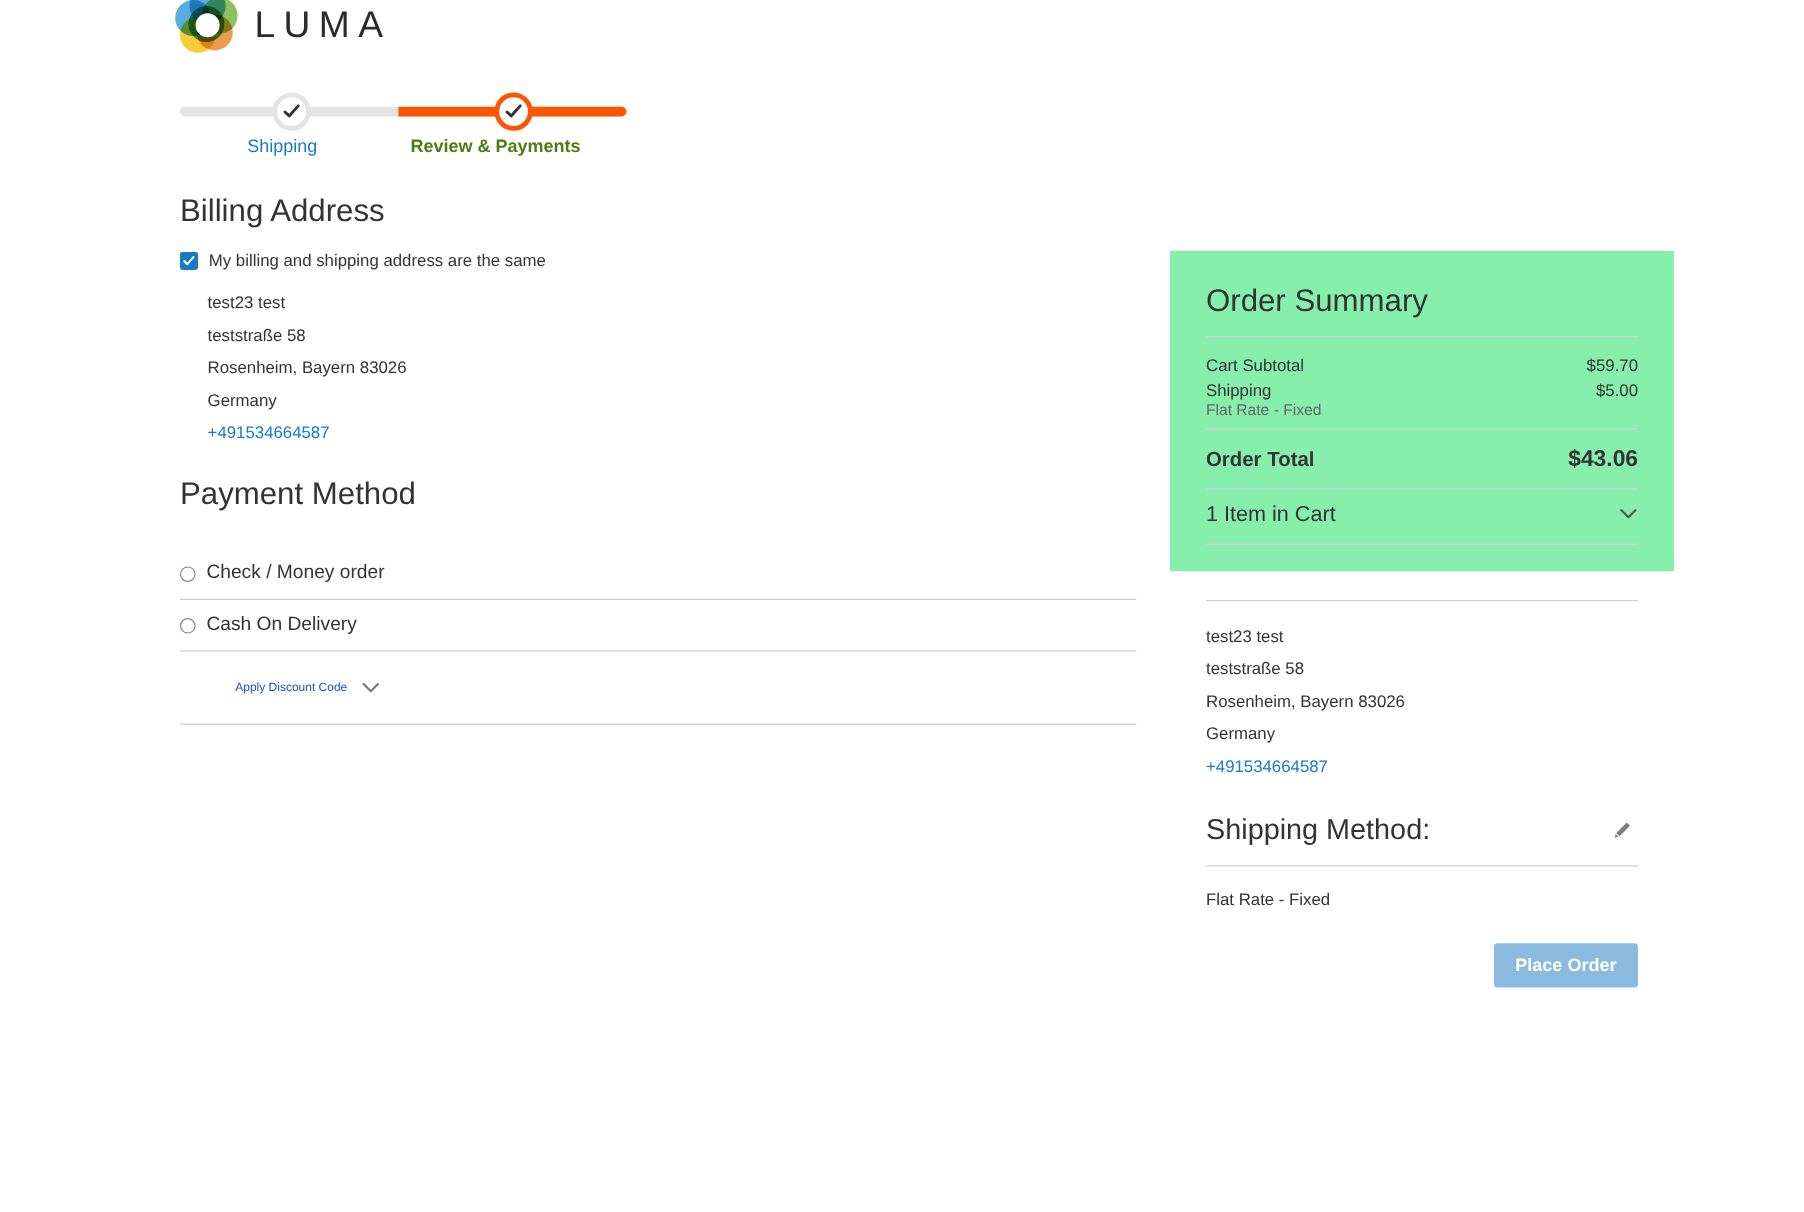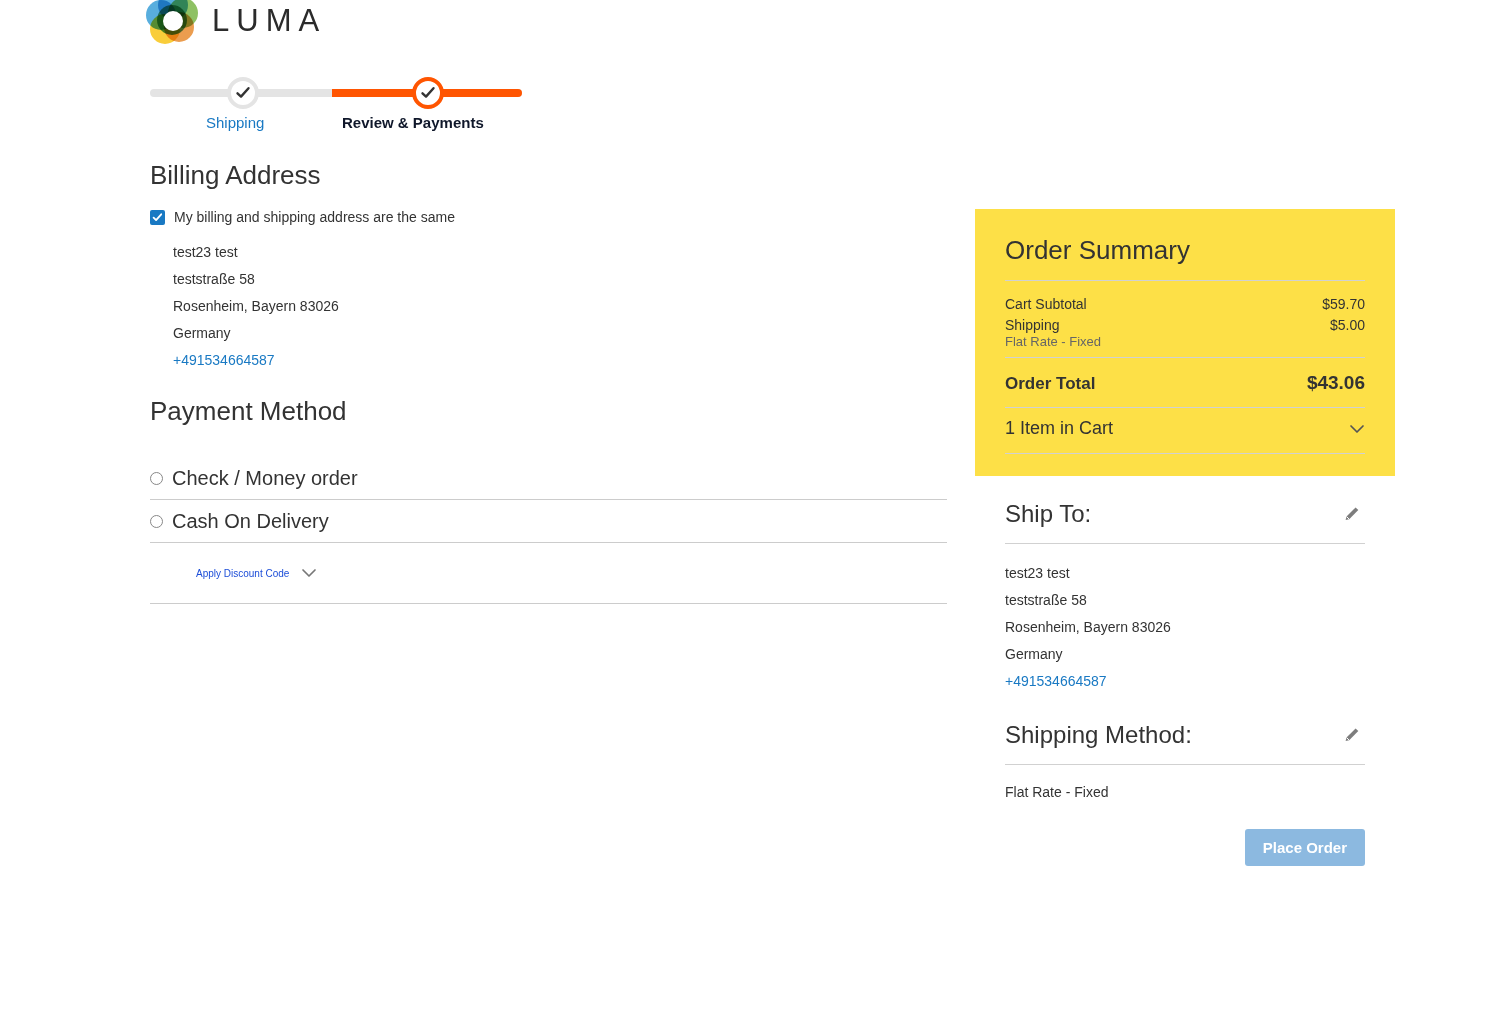--- a/index.html
+++ b/index.html
@@ -49,21 +49,21 @@
     position: absolute; top: 7px; width: 32px; height: 32px; border-radius: 50%;
     background: #ffffff; display: flex; align-items: center; justify-content: center;
   }
   .node.done { left: 77px; border: 4px solid #e4e4e4; }
   .node.active { left: 262px; border: 4px solid #ff5501; }
   .node svg { display: block; }
   .step-label {
     position: absolute; top: 44px; font-size: 15px; white-space: nowrap;
   }
   .step-label.shipping { left: 56px; color: #1979c3; cursor: pointer; }
-  .step-label.review { left: 192px; color: #0f172a; font-weight: bold; }
+  .step-label.review { left: 192px; color: #4d7c0f; font-weight: bold; }
 
   
   .main-col { position: absolute; left: 150px; top: 160px; width: 797px; }
   h1.sec-title {
     font-size: 26px; font-weight: 300; color: #333333;
     margin: 0 0 16px 0; line-height: 1.2;
   }
   h1.sec-title.pm { margin-top: 22px; margin-bottom: 30px; }
 
   .same-addr { display: flex; align-items: flex-start; margin: 0 0 12px 0; }
@@ -81,33 +81,33 @@
 
   .pay-row {
     display: flex; align-items: center; height: 43px;
     border-bottom: 1px solid #cccccc;
   }
   .pay-row:first-of-type { border-top: none; }
   .radio {
     width: 13px; height: 13px; border-radius: 50%;
     border: 1px solid #888888; background: #fff; flex: 0 0 auto; cursor: pointer;
   }
-  .pay-row .lbl { margin-left: 9px; font-size: 20px; color: #333; text-align: right; }
+  .pay-row .lbl { margin-left: 9px; font-size: 16px; color: #333; text-align: right; }
 
   .accordion {
     display: flex; align-items: center; height: 61px;
     border-bottom: 1px solid #cccccc; padding-left: 22px;
   }
   .accordion.last { border-bottom: none; }
   .accordion .link { font-size: 10px; color: #1d4ed8; cursor: pointer; margin-left: 24px; }
   .chev { margin-left: 12px; display: inline-flex; }
 
   
   .side { position: absolute; left: 975px; top: 209px; width: 420px; }
-  .summary-card { background: #fde047; padding: 26px 30px 22px 30px; }
+  .summary-card { background: #86efac; padding: 26px 30px 22px 30px; }
   h2.sum-title {
     font-size: 26px; font-weight: 300; color: #333; margin: 0 0 14px 0; line-height: 1.2;
   }
   .hr { height: 1px; background: #d1d1d1; width: 100%; }
   .totals { padding-top: 10px; }
   .t-row { display: flex; justify-content: space-between; align-items: baseline; padding: 5px 0 0 0; }
   .t-row .t-label { font-size: 14px; color: #333; }
   .t-row .t-val { font-size: 14px; color: #333; }
   .t-sub { font-size: 13px; color: #666; margin-top: 1px; padding-bottom: 8px; }
   .t-row.total { padding: 14px 0 13px 0; }
@@ -260,29 +260,20 @@
               <path d="M2 2 L8 8 L14 2" fill="none" stroke="#555555" stroke-width="1.7" stroke-linecap="round" stroke-linejoin="round"></path>
             </svg>
           </span>
         </div>
 
         <div class="hr"></div>
       </div>
     </div>
 
     <div class="ship-sec">
-      <div class="ship-head">
-        <h3>Ship To:</h3>
-        <span class="pencil">
-          <svg width="19" height="19" viewBox="0 0 19 19">
-            <path d="M13.6 2.4 L16.3 5.1 L7.2 14.2 L3.6 15.1 L4.5 11.5 Z" fill="#7d7d7d"></path>
-            <path d="M4.5 11.5 L7.2 14.2" fill="none" stroke="#ffffff" stroke-width="1"></path>
-          </svg>
-        </span>
-      </div>
       <div class="ship-rule"></div>
       <div class="ship-body">
         <div class="line">test23 test</div>
         <div class="line">teststraße 58</div>
         <div class="line">Rosenheim, Bayern 83026</div>
         <div class="line">Germany</div>
         <div class="tel">+491534664587</div>
       </div>
     </div>
 

